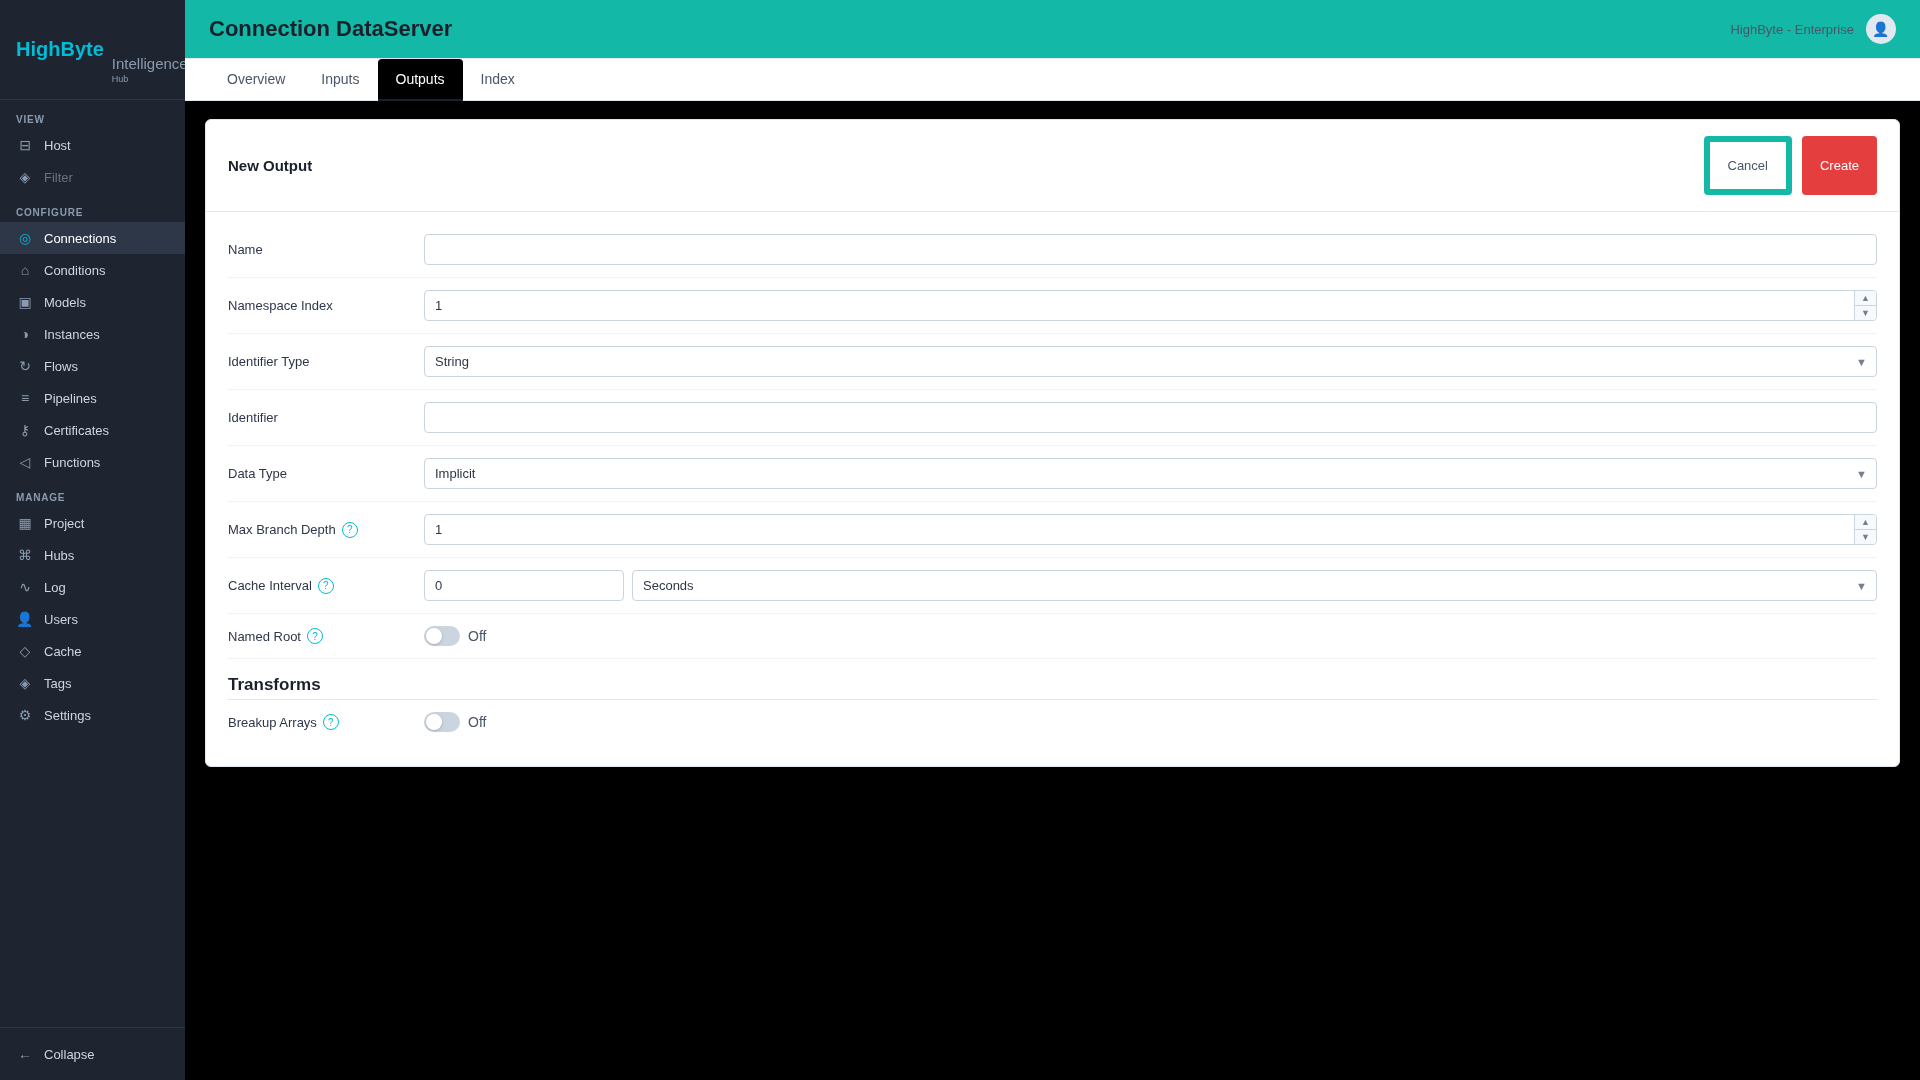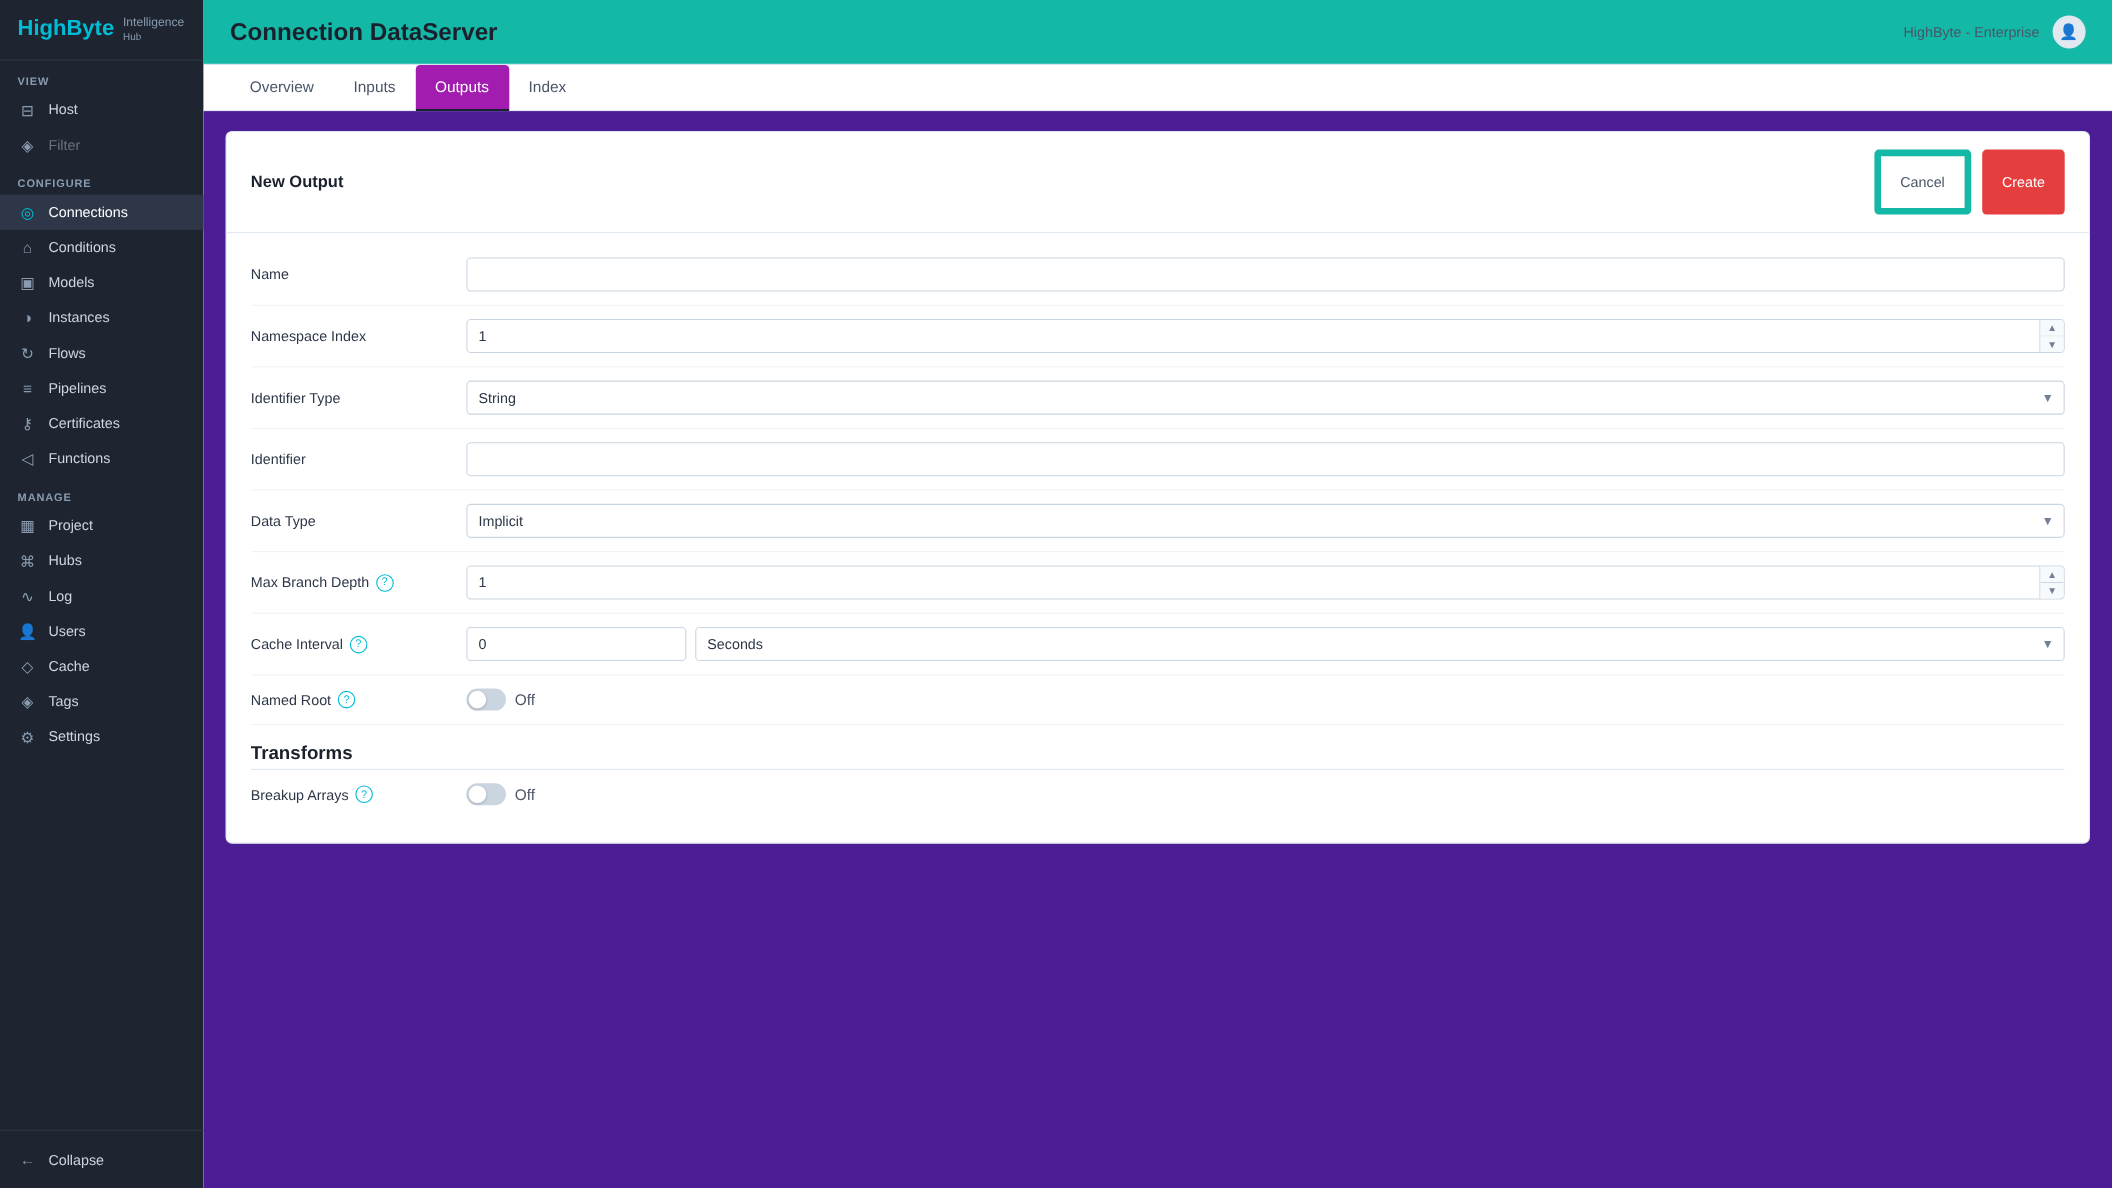--- a/index.html
+++ b/index.html
@@ -97,32 +97,32 @@
     }
     .tab {
       padding: 12px 18px;
       font-size: 14px;
       color: #4a5568;
       cursor: pointer;
       border-bottom: 2px solid transparent;
       margin-bottom: -1px;
     }
     .tab.active {
-      background: #a21caf;
+      background: #000000;
       color: #fff;
       border-radius: 4px 4px 0 0;
       border-bottom: 2px solid #1a202c;
     }
 
     
     #content {
       flex: 1;
       overflow-y: auto;
       padding: 0;
-      background: #4c1d95;
+      background: #000000;
     }
     .panel {
       background: #fff;
       margin: 18px 20px;
       border-radius: 6px;
       border: 1px solid #e2e8f0;
     }
     .panel-header {
       padding: 16px 22px;
       border-bottom: 1px solid #e2e8f0;
@@ -318,21 +318,21 @@
   </style>
 </head>
 <body>
 
 <div id="sidebar">
   <div id="logo-area">
     <div style="display:flex;align-items:center;gap:4px;">
       <span style="font-size:20px;font-weight:900;color:#00bcd4;">HighByte</span>
     </div>
     <div>
-      <div style="font-size:11px;color:#8a9bb0;line-height:1.3;">Intelligence</div>
+      <div style="font-size:15px;color:#8a9bb0;line-height:1.3;margin-top:40px;">Intelligence</div>
       <div style="font-size:9px;color:#8a9bb0;line-height:1.3;">Hub</div>
     </div>
   </div>
 
   <div class="sidebar-section-label">VIEW</div>
   <div class="sidebar-item">
     <span class="icon">⊟</span>
     <span>Host</span>
   </div>
   <div class="sidebar-item" style="color:#6b7280;">

